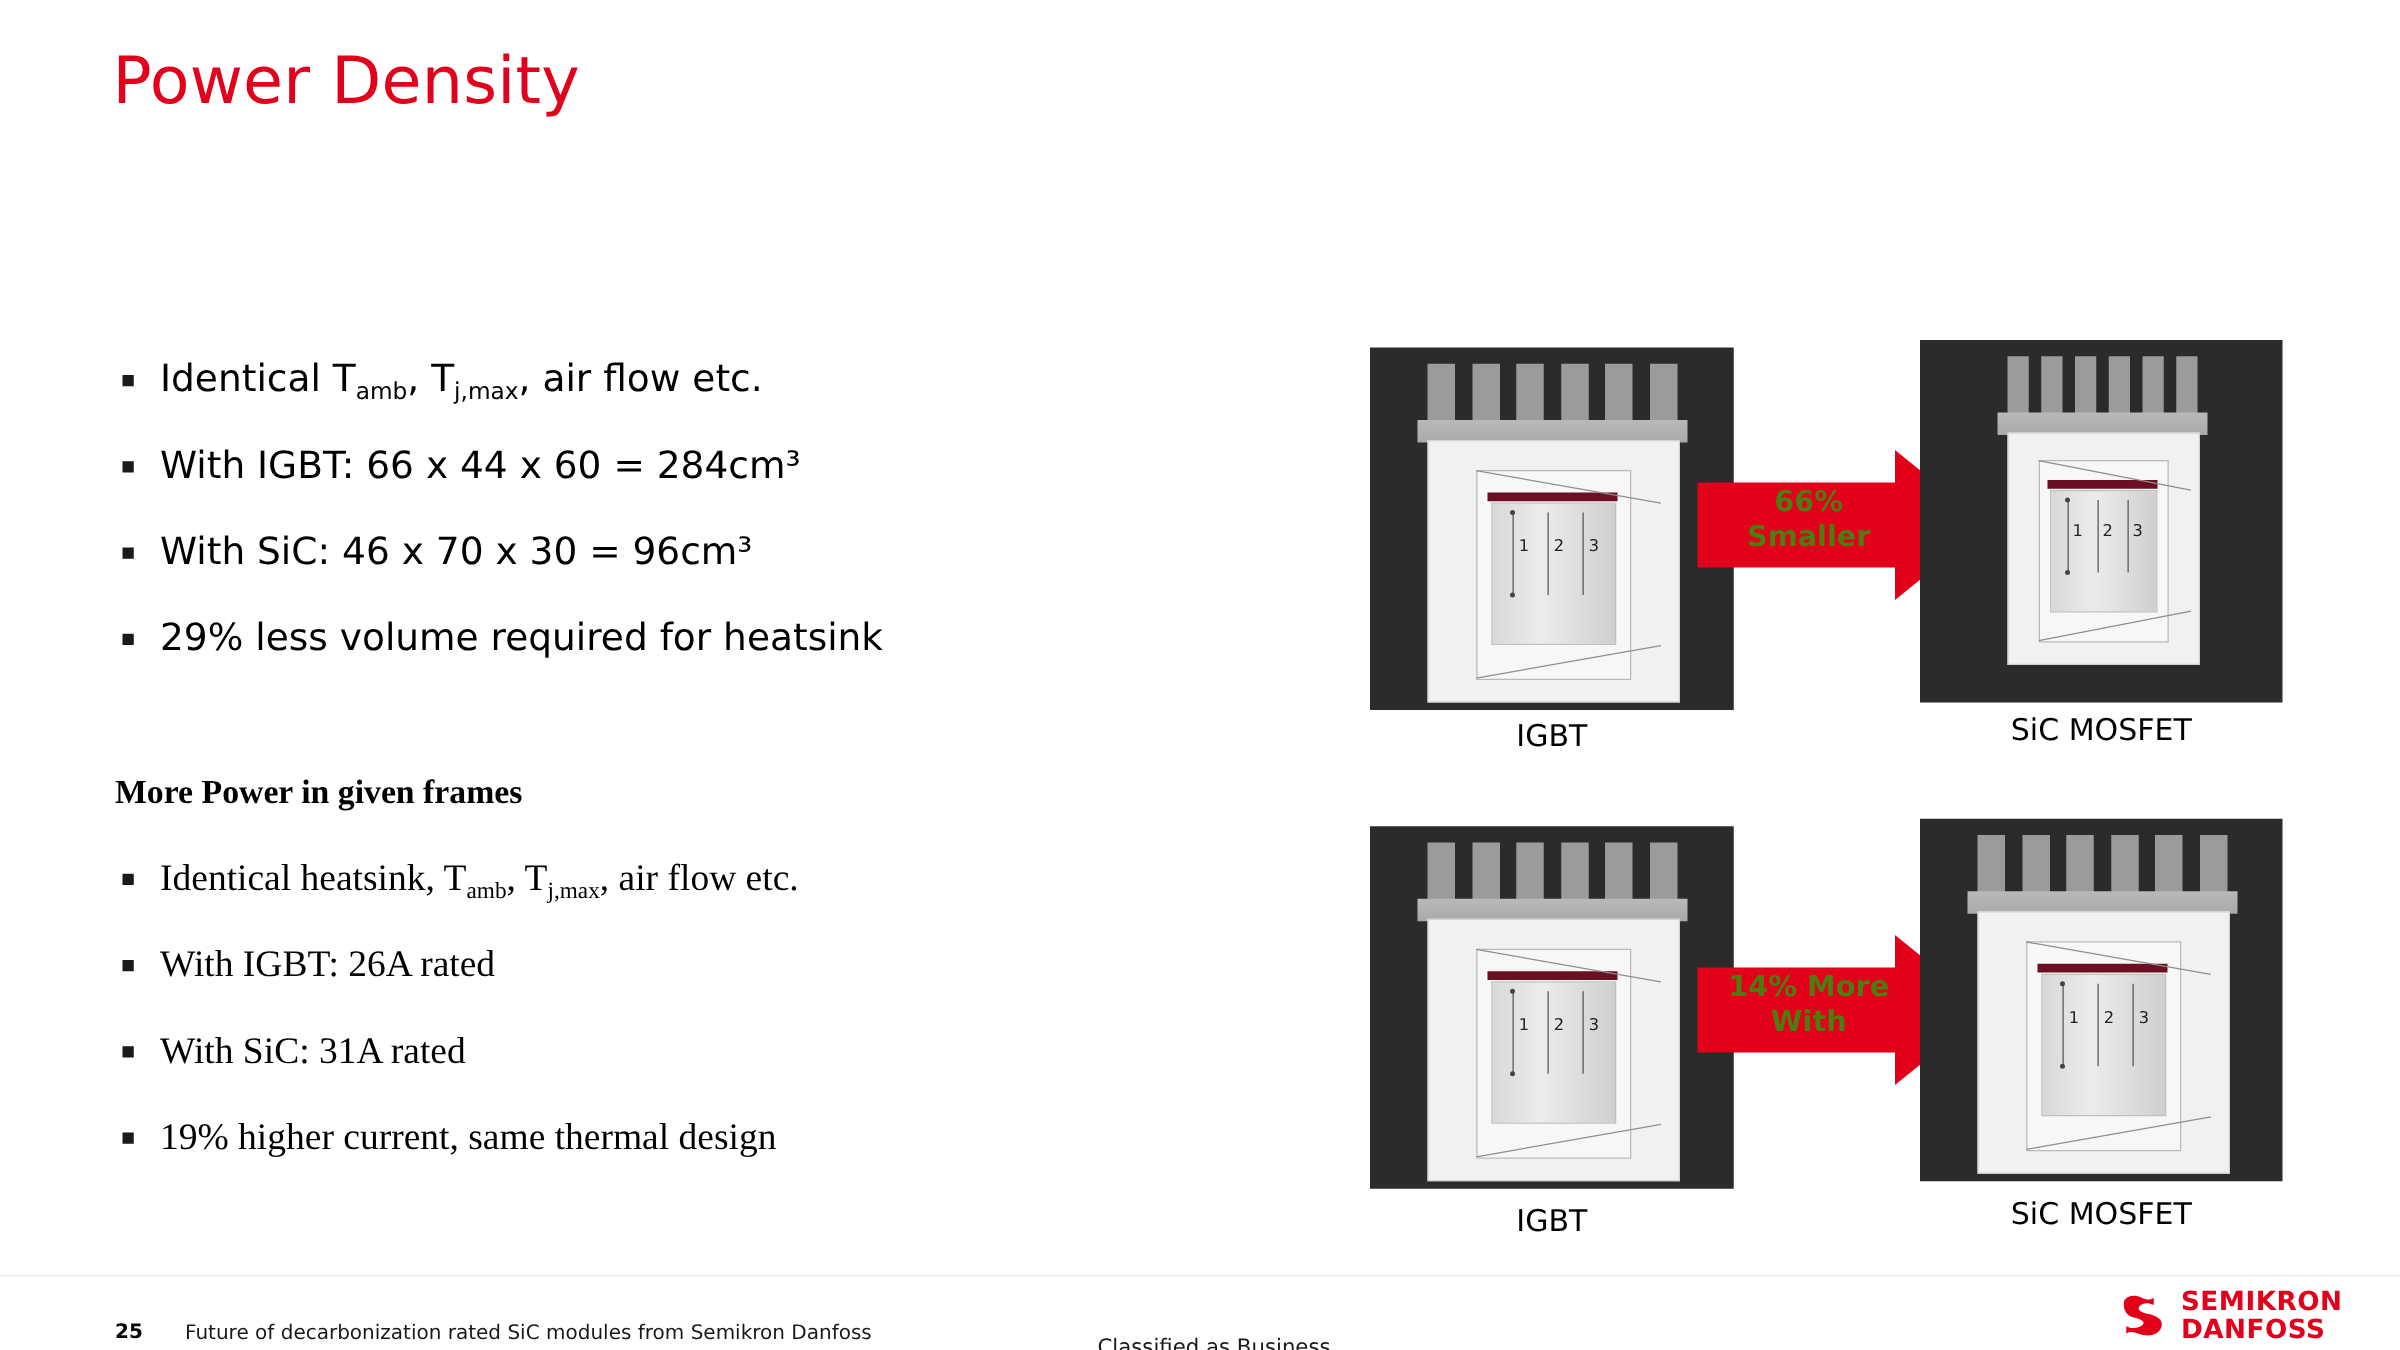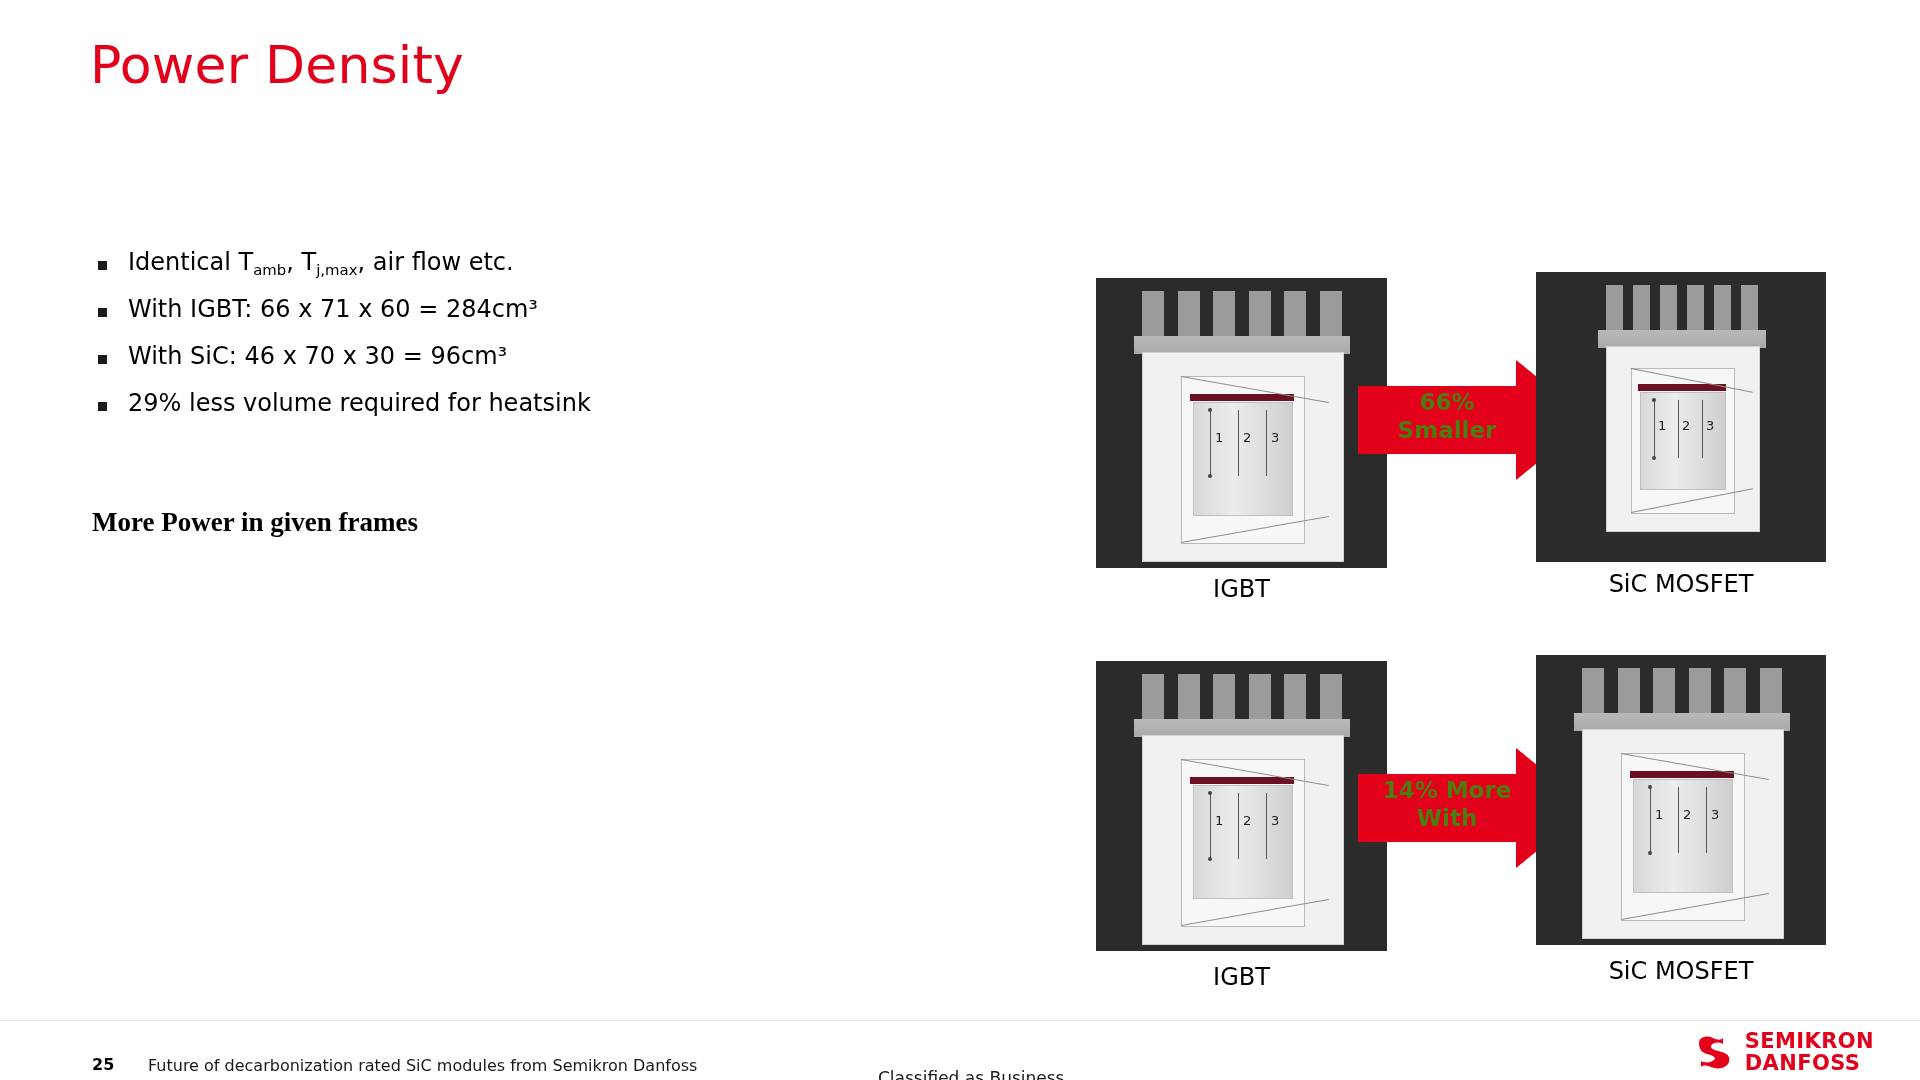--- a/index.html
+++ b/index.html
@@ -46,25 +46,26 @@
     margin: 0 0 14px 0;
   }
   ul.bullets {
     list-style: none;
     margin: 0;
     padding: 0;
   }
   ul.bullets li {
     position: relative;
     padding-left: 36px;
-    font-size: 24px;
+    font-size: 30px;
     color: #000;
     line-height: 1.0;
     margin-bottom: 23px;
     white-space: nowrap;
+    margin-top: 39px;
   }
   ul.bullets li::before {
     content: "";
     position: absolute;
     left: 6px;
     top: 11px;
     width: 9px;
     height: 9px;
     background: #1a1a1a;
   }
@@ -241,28 +242,34 @@
 
 <div class="slide">
 
   <div class="title">Power Density</div>
 
   <div class="left-col">
 
     <div>
       <ul class="bullets">
         <li>Identical T<sub>amb</sub>, T<sub>j,max</sub>, air flow etc.</li>
-        <li>With IGBT: 66 x 71 x 60 = 284cm³</li>
+        <li>With IGBT: 66 x 44 x 60 = 284cm³</li>
         <li>With SiC: 46 x 70 x 30 = 96cm³</li>
         <li>29% less volume required for heatsink</li>
       </ul>
     </div>
 
     <div class="block2">
       <div class="block-heading">More Power in given frames</div>
+      <ul class="bullets">
+        <li>Identical heatsink, T<sub>amb</sub>, T<sub>j,max</sub>, air flow etc.</li>
+        <li>With IGBT: 26A rated</li>
+        <li>With SiC: 31A rated</li>
+        <li>19% higher current, same thermal design</li>
+      </ul>
     </div>
   </div>
 
   <div>
 
     <div class="mod-box" style="position:absolute; left:1096px; top:278px; width:291px; height:290px;">
       <div class="fins" style="left:46px; top:13px; width:200px; height:48px;">
         <div class="fin"></div>
         <div class="fin"></div>
         <div class="fin"></div>

